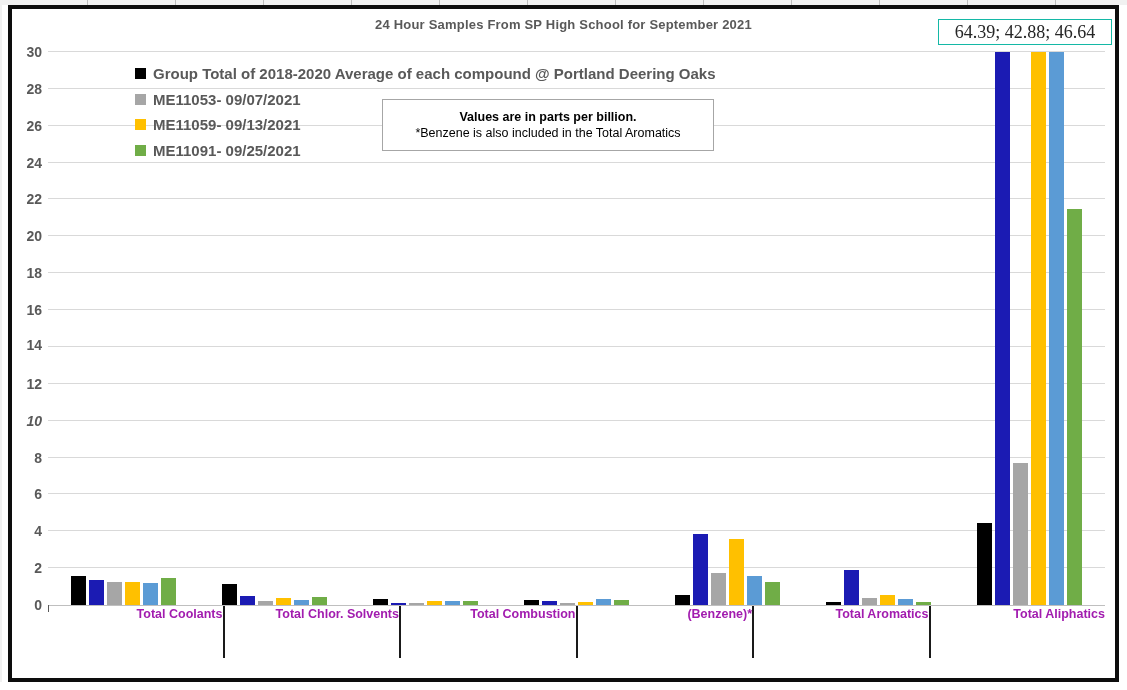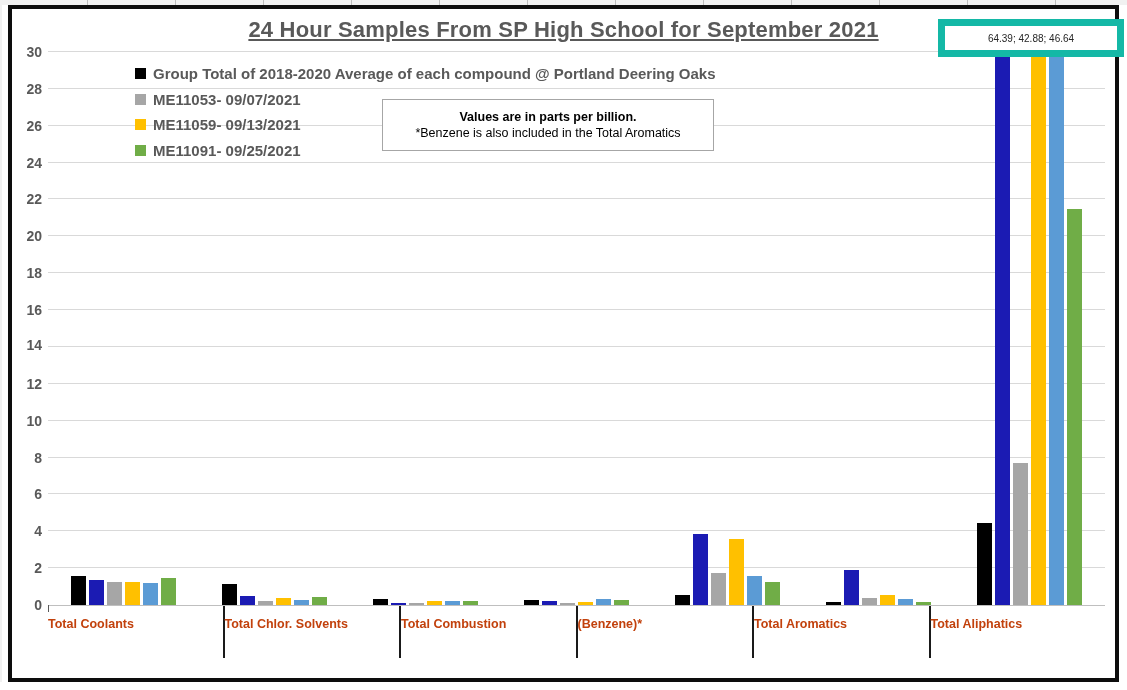--- a/index.html
+++ b/index.html
@@ -7,41 +7,41 @@
   .sheet-strip-top{position:absolute;left:0;top:0;width:1127px;height:5px;background:#f1f1f1;
     background-image:repeating-linear-gradient(to right,transparent 0 87px,#bdbdbd 87px 88px);}
   .sheet-strip-bottom{position:absolute;left:0;top:682px;width:1127px;height:8px;background:#ffffff;
     border-bottom:1px solid #cfcfcf;}
   .sheet-strip-left{position:absolute;left:0;top:0;width:2px;height:690px;background:#f1f1f1;}
 
   .chart-frame{position:absolute;left:8px;top:5px;width:1103px;height:669px;
     border:4px solid #0d0d0d;background:#ffffff;}
 
   .chart-title{position:absolute;left:0;top:8px;width:100%;text-align:center;
-    font-size:22px;font-weight:bold;color:#595959;letter-spacing:.2px;text-decoration:underline;}
+    font-size:13px;font-weight:bold;color:#595959;letter-spacing:.2px;}
 
   .callout-box{position:absolute;left:926px;top:10px;width:172px;height:24px;
-    border:7px solid #14b8a6;background:#ffffff;display:flex;align-items:center;justify-content:center;
-    font-size:10px;color:#262626;z-index:6;}
+    border:1px solid #14b8a6;background:#ffffff;display:flex;align-items:center;justify-content:center;
+    font-size:18px;color:#262626;z-index:6;font-family:Liberation Serif, serif;}
 
   .plot-area{position:absolute;left:36px;top:43px;width:1057px;height:553px;z-index:1;}
   .gridline{position:absolute;left:0;right:0;height:1px;background:#d9d9d9;}
   .axis-line{position:absolute;left:36px;top:596px;width:1057px;height:1px;background:#bfbfbf;z-index:2;}
   .axis-start-tick{position:absolute;left:36px;top:596px;width:1px;height:7px;background:#595959;z-index:2;}
 
   .ylabels{position:absolute;left:0;top:43px;width:30px;height:553px;}
   .ylabel{position:absolute;right:0;width:30px;text-align:right;font-size:14px;font-weight:bold;
     color:#595959;line-height:14px;}
 
   .groups{position:absolute;left:0;top:0;width:100%;height:100%;display:flex;z-index:3;}
   .bar-group{flex:1 1 0;display:flex;align-items:flex-end;justify-content:center;gap:3px;height:100%;}
   .bar{width:15px;}
 
   .xaxis{position:absolute;left:36px;top:597px;width:1057px;height:52px;display:flex;z-index:2;}
-  .xcell{flex:1 1 0;text-align:left;padding-top:11px;font-size:12.5px;font-weight:bold;color:#c2410c;
+  .xcell{flex:1 1 0;text-align:right;padding-top:1px;font-size:12.5px;font-weight:bold;color:#a21caf;
     box-sizing:border-box;}
   .xcell.divided{border-left:2px solid #1a1a1a;}
 
   .legend{position:absolute;left:123px;top:52px;z-index:5;}
   .legend-item{display:flex;align-items:center;height:25.5px;}
   .legend-swatch{width:11px;height:11px;margin-right:7px;flex:0 0 auto;}
   .legend-label{font-size:15px;font-weight:bold;color:#595959;white-space:nowrap;}
 
   .note-box{position:absolute;left:370px;top:90px;width:330px;height:50px;border:1px solid #a6a6a6;
     background:#ffffff;display:flex;flex-direction:column;align-items:center;justify-content:center;
@@ -63,21 +63,21 @@
   <div class="callout-box">
     <span>64.39; 42.88; 46.64</span>
   </div>
 
   <div class="ylabels">
       <div class="ylabel" style="top: 546px;">0</div>
       <div class="ylabel" style="top: 509.133px;">2</div>
       <div class="ylabel" style="top: 472.267px;">4</div>
       <div class="ylabel" style="top: 435.4px;">6</div>
       <div class="ylabel" style="top: 398.533px;">8</div>
-      <div class="ylabel" style="top: 361.667px;">10</div>
+      <div class="ylabel" style="top: 361.667px; font-style: italic;">10</div>
       <div class="ylabel" style="top: 324.8px;">12</div>
       <div class="ylabel" style="top: 286px;">14</div>
       <div class="ylabel" style="top: 251.067px;">16</div>
       <div class="ylabel" style="top: 214.2px;">18</div>
       <div class="ylabel" style="top: 177.333px;">20</div>
       <div class="ylabel" style="top: 140.467px;">22</div>
       <div class="ylabel" style="top: 103.6px;">24</div>
       <div class="ylabel" style="top: 66.7333px;">26</div>
       <div class="ylabel" style="top: 29.8667px;">28</div>
       <div class="ylabel" style="top: -7px;">30</div>

